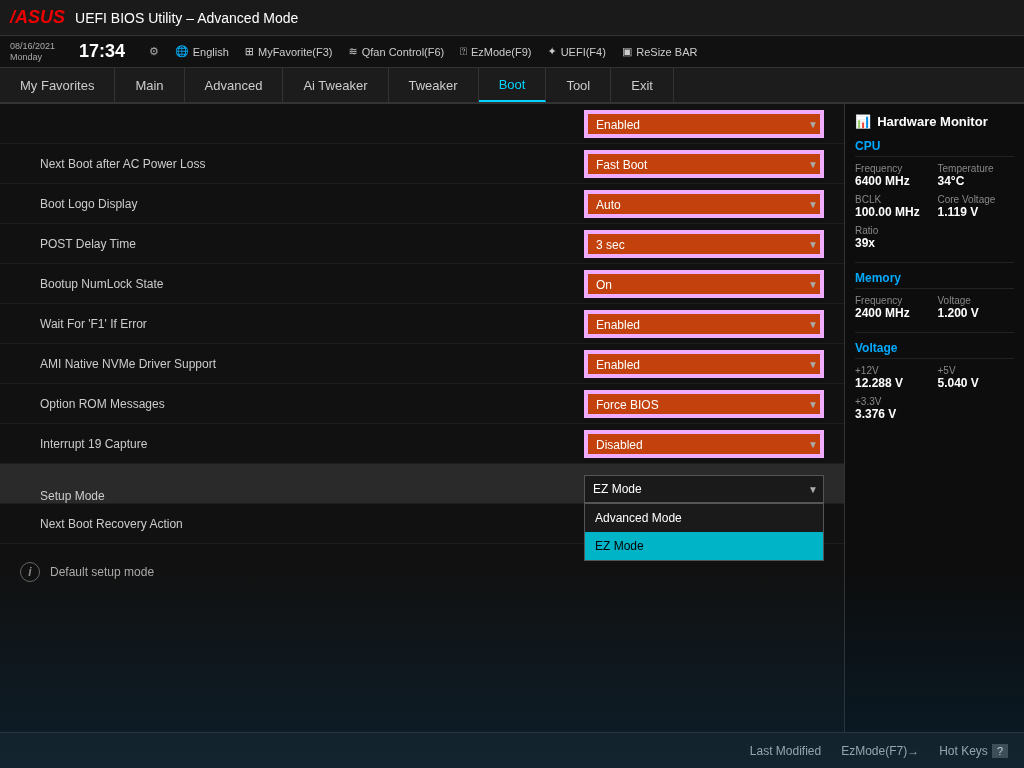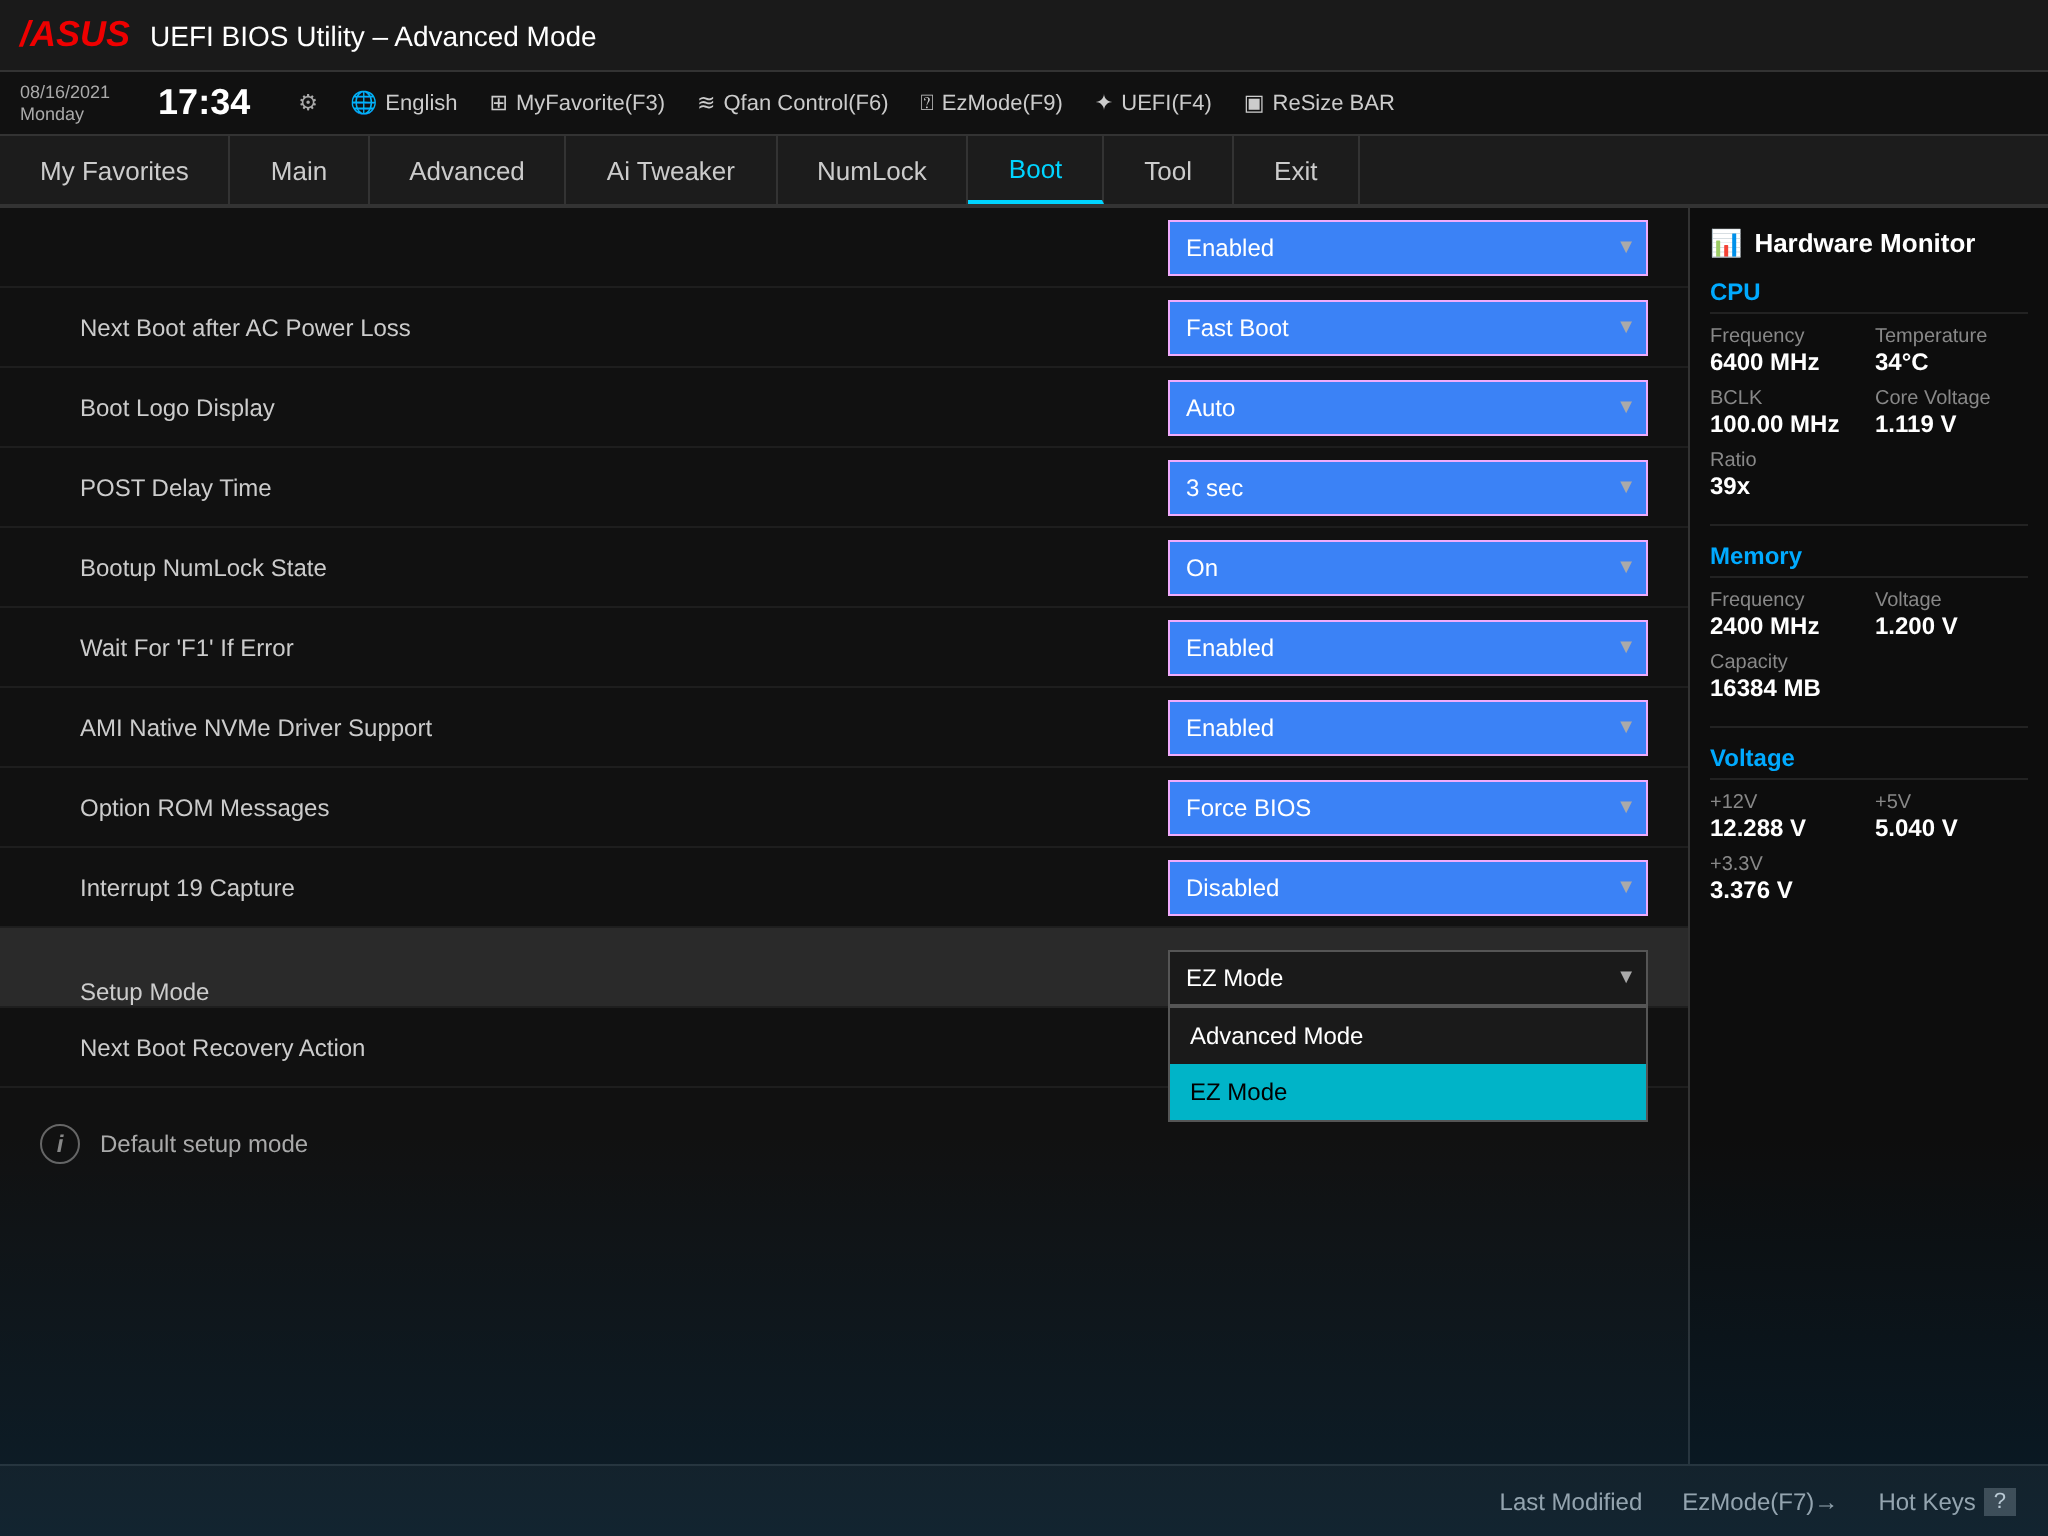--- a/index.html
+++ b/index.html
@@ -136,22 +136,22 @@
     .setting-value {
       display: flex;
       align-items: center;
     }
 
     .dropdown-wrapper {
       position: relative;
       width: 240px;
     }
     .dropdown-wrapper select {
-      background: #3b82f6;
-      border: 1px solid #f0abfc;
+      background: #c2410c;
+      border: 4px solid #f0abfc;
       color: #fff;
       font-size: 12px;
       padding: 4px 8px;
       width: 240px;
       height: 28px;
       appearance: none;
       cursor: pointer;
     }
     .dropdown-arrow {
       position: absolute;
@@ -324,21 +324,21 @@
   <div class="nav-tab">
     <span>Main</span>
   </div>
   <div class="nav-tab">
     <span>Advanced</span>
   </div>
   <div class="nav-tab">
     <span>Ai Tweaker</span>
   </div>
   <div class="nav-tab">
-    <span>NumLock</span>
+    <span>Tweaker</span>
   </div>
   <div class="nav-tab active">
     <span>Boot</span>
   </div>
   <div class="nav-tab">
     <span>Tool</span>
   </div>
   <div class="nav-tab">
     <span>Exit</span>
   </div>
@@ -527,24 +527,20 @@
       <div class="hw-grid">
         <div class="hw-item">
           <div class="hw-item-label">Frequency</div>
           <div class="hw-item-value">2400 MHz</div>
         </div>
         <div class="hw-item">
           <div class="hw-item-label">Voltage</div>
           <div class="hw-item-value">1.200 V</div>
         </div>
       </div>
-      <div class="hw-item" style="margin-top:6px;">
-        <div class="hw-item-label">Capacity</div>
-        <div class="hw-item-value">16384 MB</div>
-      </div>
     </div>
 
     <hr class="hw-divider">
 
     <div class="hw-section">
       <div class="hw-section-title">Voltage</div>
       <div class="hw-grid">
         <div class="hw-item">
           <div class="hw-item-label">+12V</div>
           <div class="hw-item-value">12.288 V</div>

